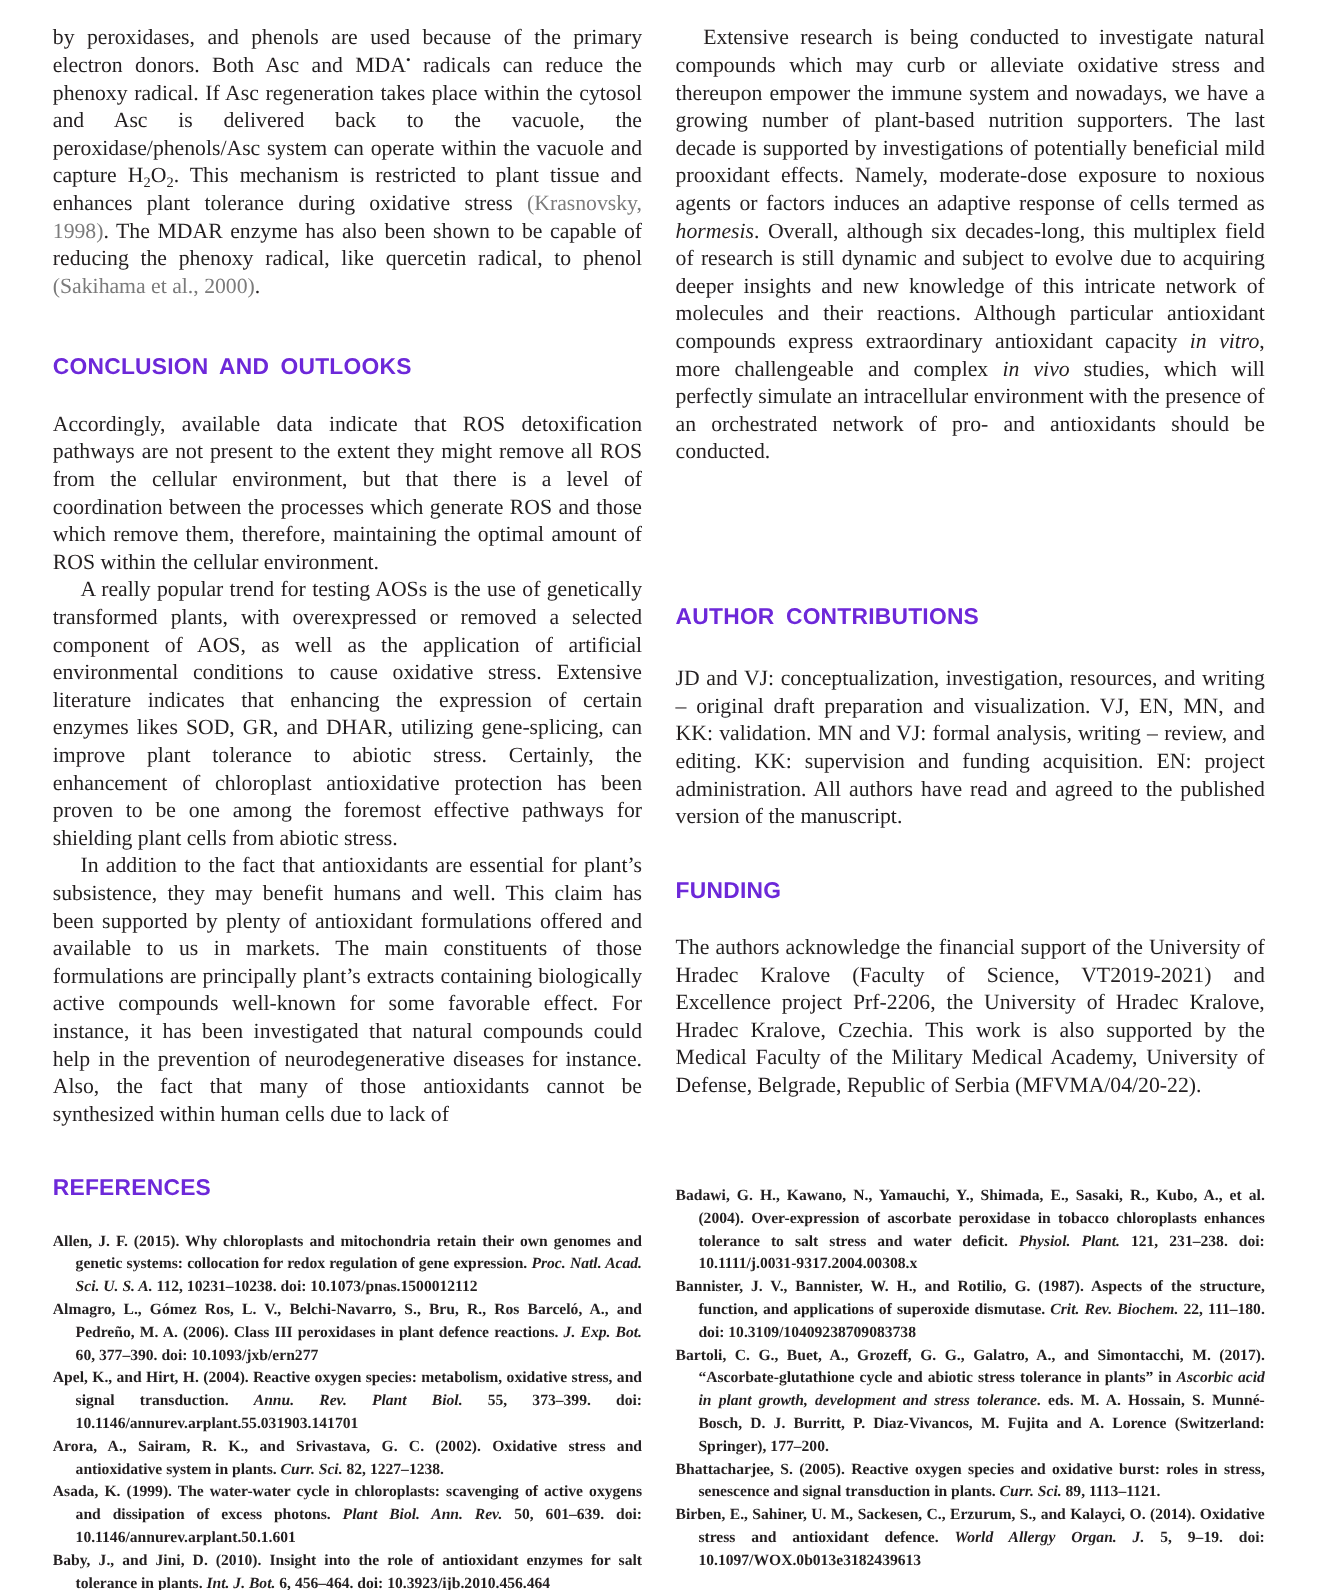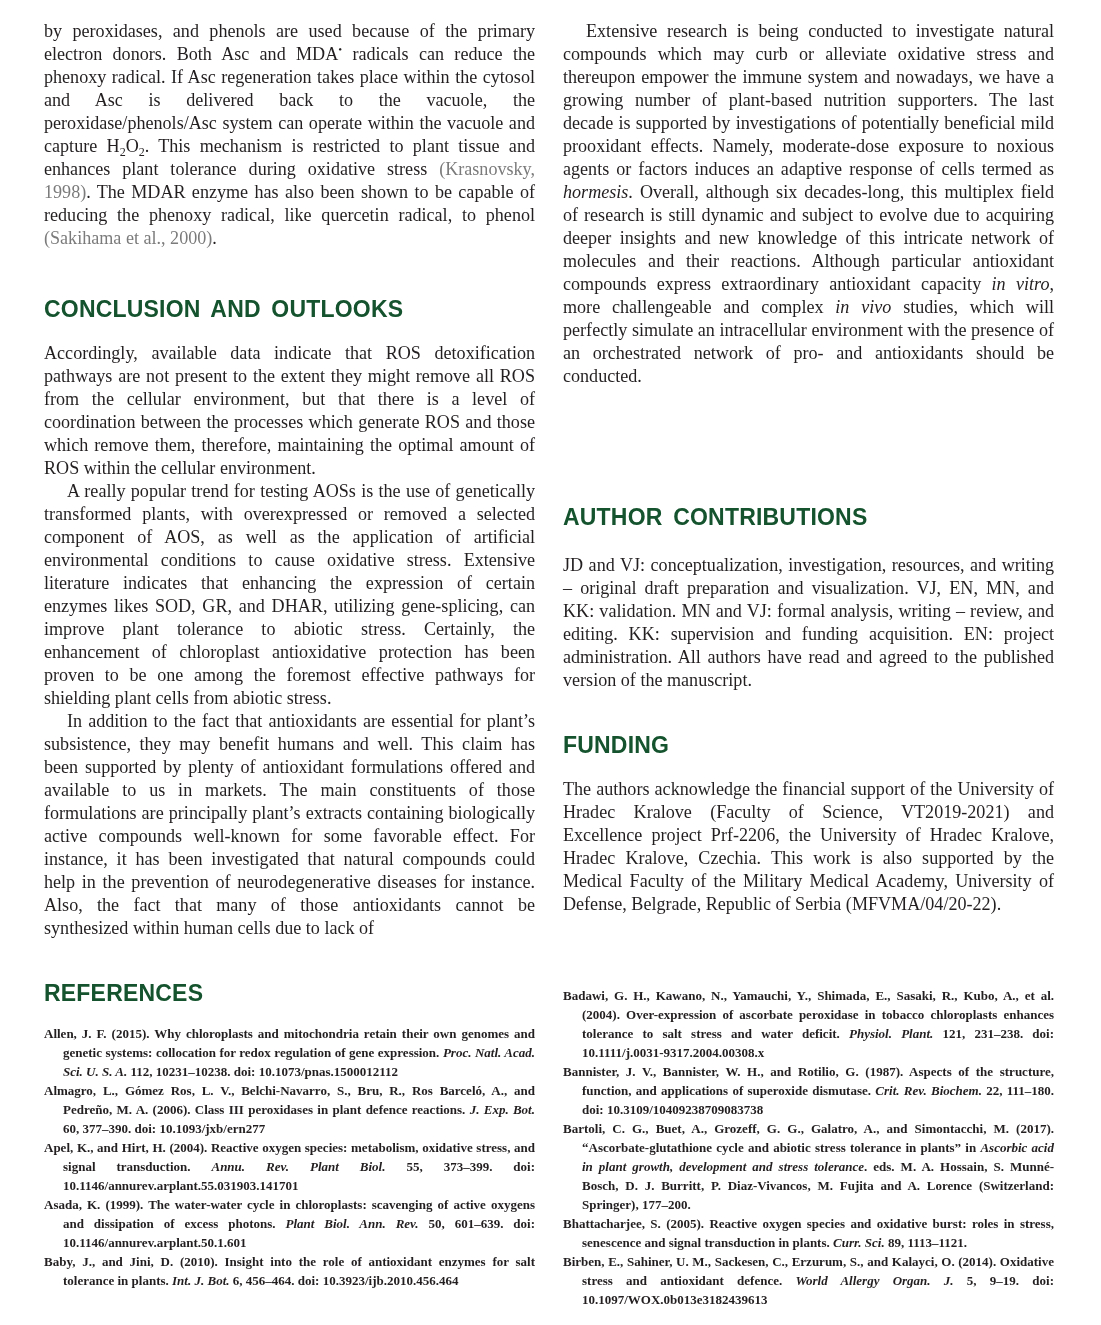--- a/index.html
+++ b/index.html
@@ -12,23 +12,23 @@
   .col-left { left: 44px; }
   .col-right { left: 563px; }
   .para {
     font-size: 18.1px; line-height: 23px; text-align: justify; margin: 0;
     hyphens: none;
   }
   .indent { text-indent: 23px; }
   .cite { color: #7b7b7b; }
   h2 {
     font-family: "Liberation Sans", "DejaVu Sans", sans-serif;
-    font-weight: bold; font-size: 23px; letter-spacing: 0.2px;
+    font-weight: bold; font-size: 19px; letter-spacing: 0.2px;
     word-spacing: 4px;
-    margin: 0; color: #14532d; position: absolute;
+    margin: 0; color: #6d28d9; position: absolute;
   }
   .block { position: absolute; left: 0; width: 491px; }
   .refs { position: absolute; width: 491px; }
   .ref {
     font-size: 13px; line-height: 19px; text-align: justify;
     padding-left: 19px; text-indent: -19px; margin: 0; font-weight: bold;
   }
   i { font-style: italic; }
   sub { font-size: 12px; line-height: 0; vertical-align: -4px; }
   sup { font-size: 11px; line-height: 0; }
@@ -48,20 +48,21 @@
     <p class="para indent">A really popular trend for testing AOSs is the use of genetically transformed plants, with overexpressed or removed a selected component of AOS, as well as the application of artificial environmental conditions to cause oxidative stress. Extensive literature indicates that enhancing the expression of certain enzymes likes SOD, GR, and DHAR, utilizing gene-splicing, can improve plant tolerance to abiotic stress. Certainly, the enhancement of chloroplast antioxidative protection has been proven to be one among the foremost effective pathways for shielding plant cells from abiotic stress.</p>
     <p class="para indent">In addition to the fact that antioxidants are essential for plant’s subsistence, they may benefit humans and well. This claim has been supported by plenty of antioxidant formulations offered and available to us in markets. The main constituents of those formulations are principally plant’s extracts containing biologically active compounds well-known for some favorable effect. For instance, it has been investigated that natural compounds could help in the prevention of neurodegenerative diseases for instance. Also, the fact that many of those antioxidants cannot be synthesized within human cells due to lack of</p>
   </div>
 
   <h2 style="top:980px;">REFERENCES</h2>
 
   <div class="refs" style="top:1024px;">
     <p class="ref"><span>Allen, J. F. (2015). Why chloroplasts and mitochondria retain their own genomes and genetic systems: collocation for redox regulation of gene expression. </span><i>Proc. Natl. Acad. Sci. U. S. A.</i><span> 112, 10231–10238. doi: 10.1073/pnas.1500012112</span></p>
     <p class="ref"><span>Almagro, L., Gómez Ros, L. V., Belchi-Navarro, S., Bru, R., Ros Barceló, A., and Pedreño, M. A. (2006). Class III peroxidases in plant defence reactions. </span><i>J. Exp. Bot.</i><span> 60, 377–390. doi: 10.1093/jxb/ern277</span></p>
     <p class="ref"><span>Apel, K., and Hirt, H. (2004). Reactive oxygen species: metabolism, oxidative stress, and signal transduction. </span><i>Annu. Rev. Plant Biol.</i><span> 55, 373–399. doi: 10.1146/annurev.arplant.55.031903.141701</span></p>
+    <p class="ref"><span>Arora, A., Sairam, R. K., and Srivastava, G. C. (2002). Oxidative stress and antioxidative system in plants. </span><i>Curr. Sci.</i><span> 82, 1227–1238.</span></p>
     <p class="ref"><span>Asada, K. (1999). The water-water cycle in chloroplasts: scavenging of active oxygens and dissipation of excess photons. </span><i>Plant Biol. Ann. Rev.</i><span> 50, 601–639. doi: 10.1146/annurev.arplant.50.1.601</span></p>
     <p class="ref"><span>Baby, J., and Jini, D. (2010). Insight into the role of antioxidant enzymes for salt tolerance in plants. </span><i>Int. J. Bot.</i><span> 6, 456–464. doi: 10.3923/ijb.2010.456.464</span></p>
   </div>
 </div>
 
 <div class="col col-right">
   <div class="block" style="top:20px;">
     <p class="para indent"><span>Extensive research is being conducted to investigate natural compounds which may curb or alleviate oxidative stress and thereupon empower the immune system and nowadays, we have a growing number of plant-based nutrition supporters. The last decade is supported by investigations of potentially beneficial mild prooxidant effects. Namely, moderate-dose exposure to noxious agents or factors induces an adaptive response of cells termed as </span><i>hormesis</i><span>. Overall, although six decades-long, this multiplex field of research is still dynamic and subject to evolve due to acquiring deeper insights and new knowledge of this intricate network of molecules and their reactions. Although particular antioxidant compounds express extraordinary antioxidant capacity </span><i>in vitro</i><span>, more challengeable and complex </span><i>in vivo</i><span> studies, which will perfectly simulate an intracellular environment with the presence of an orchestrated network of pro- and antioxidants should be conducted.</span></p>
   </div>
 

